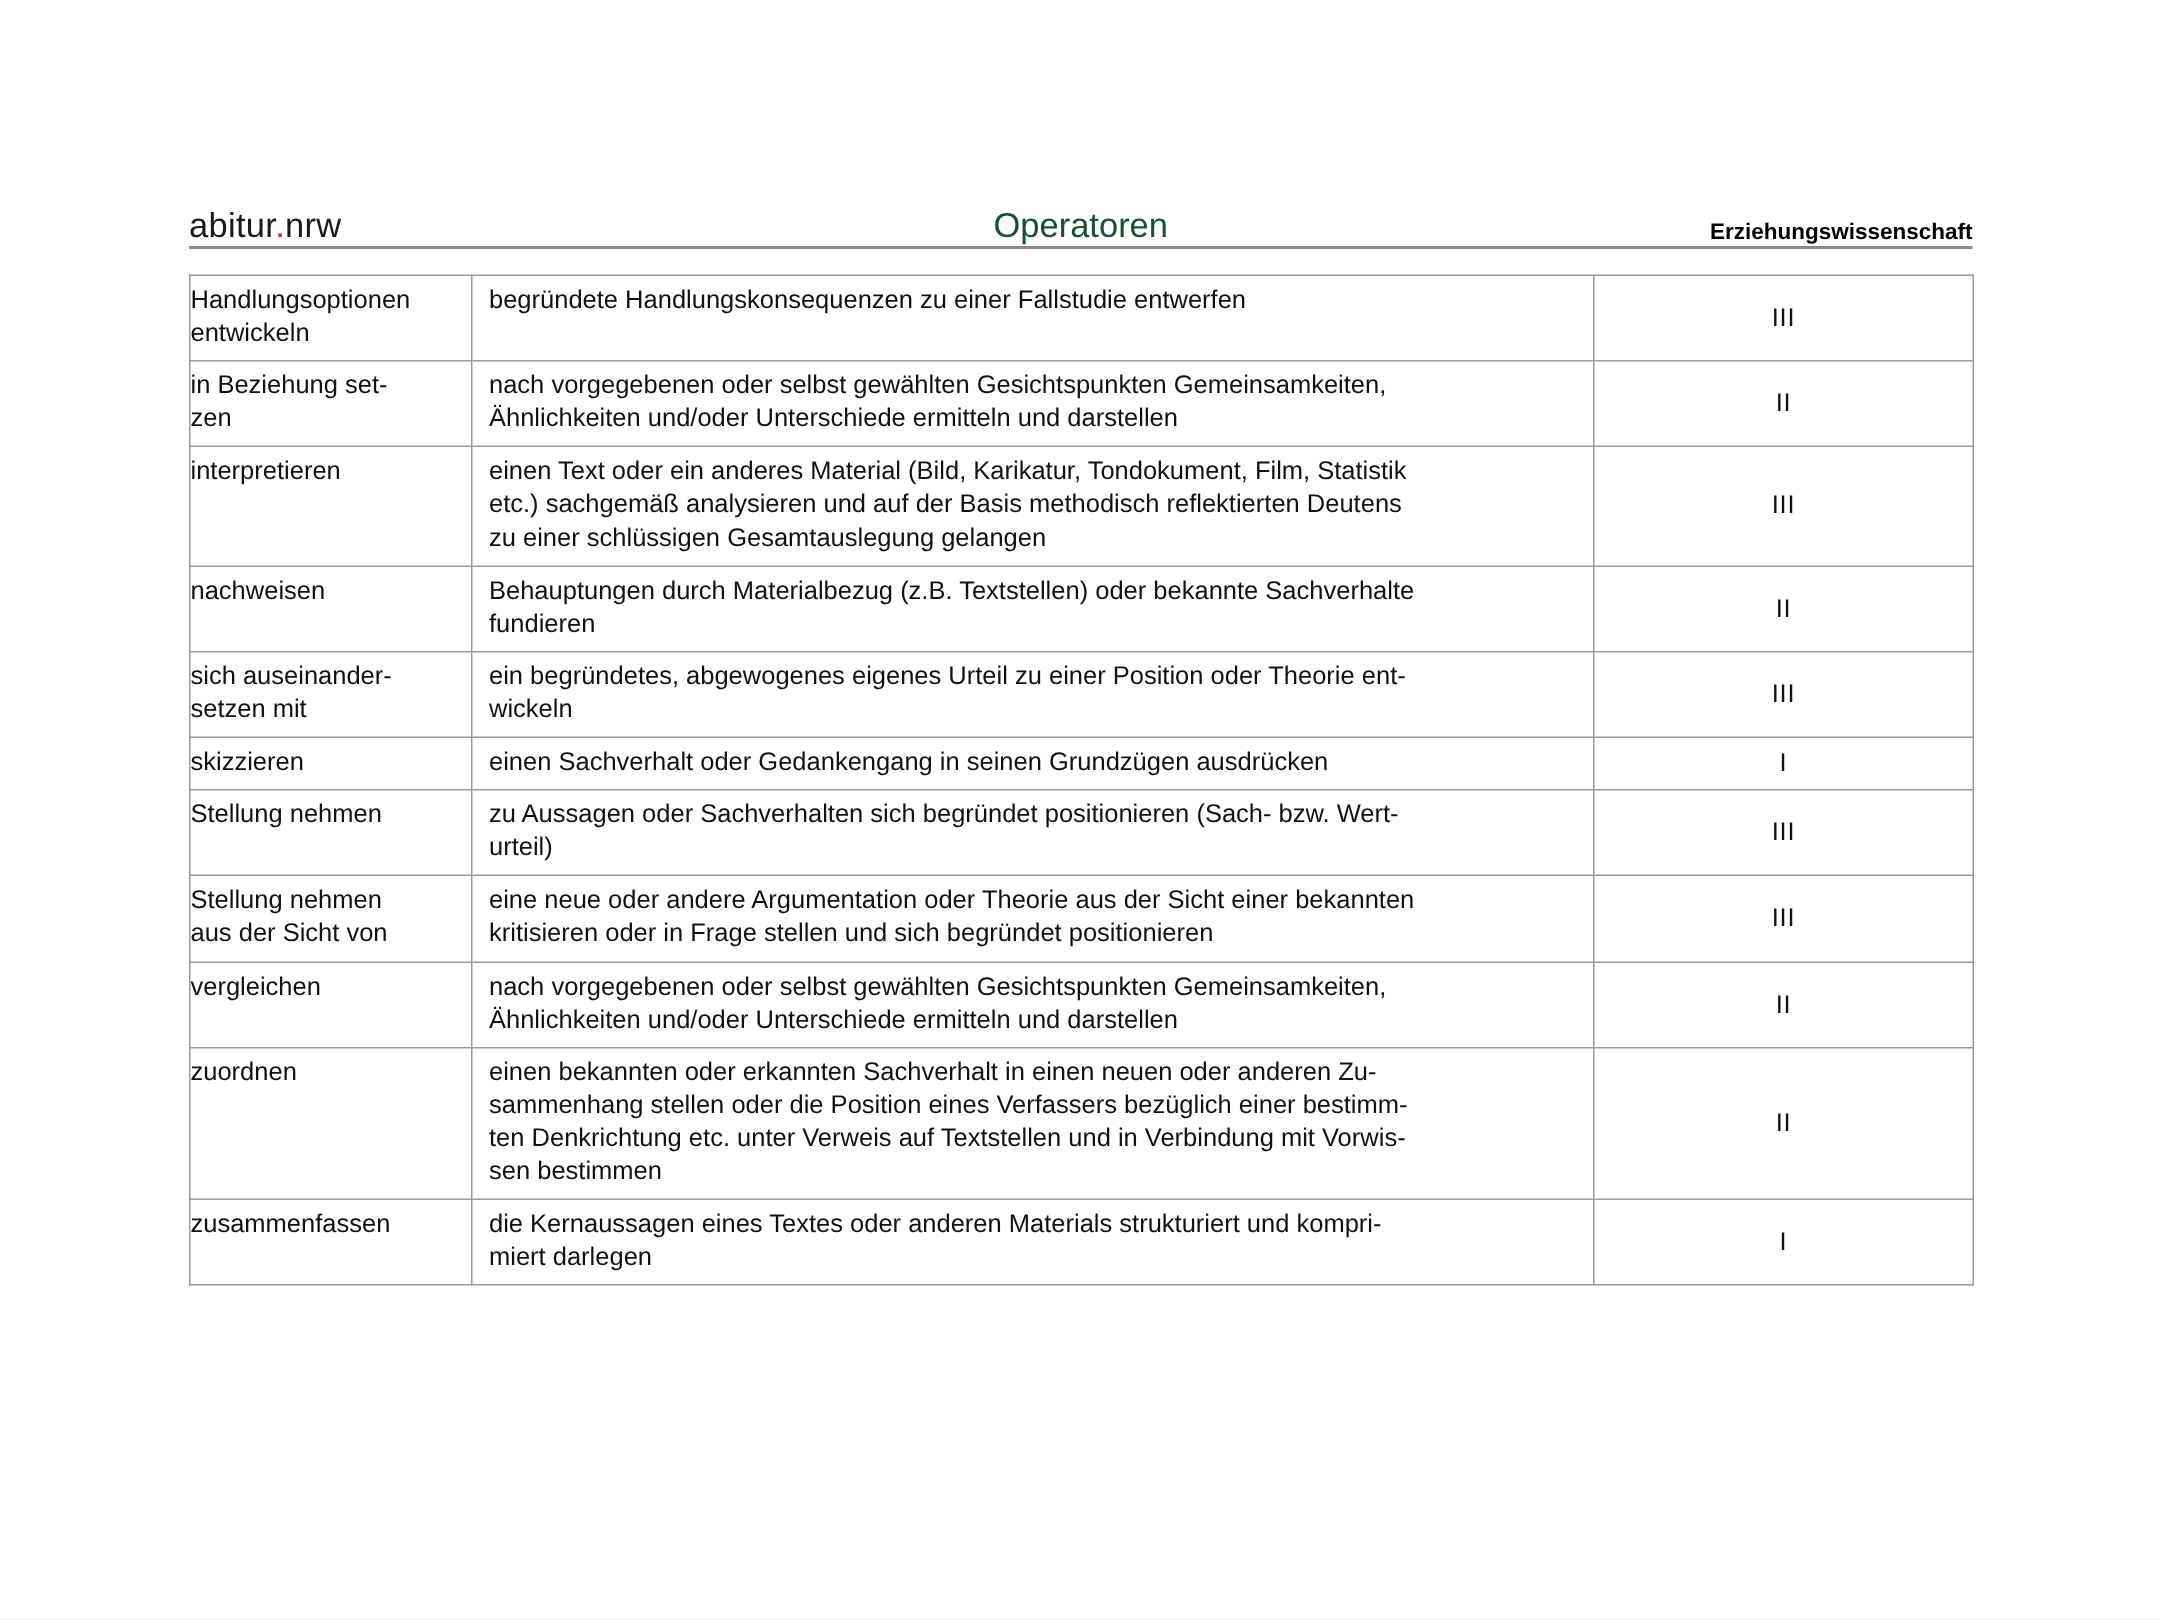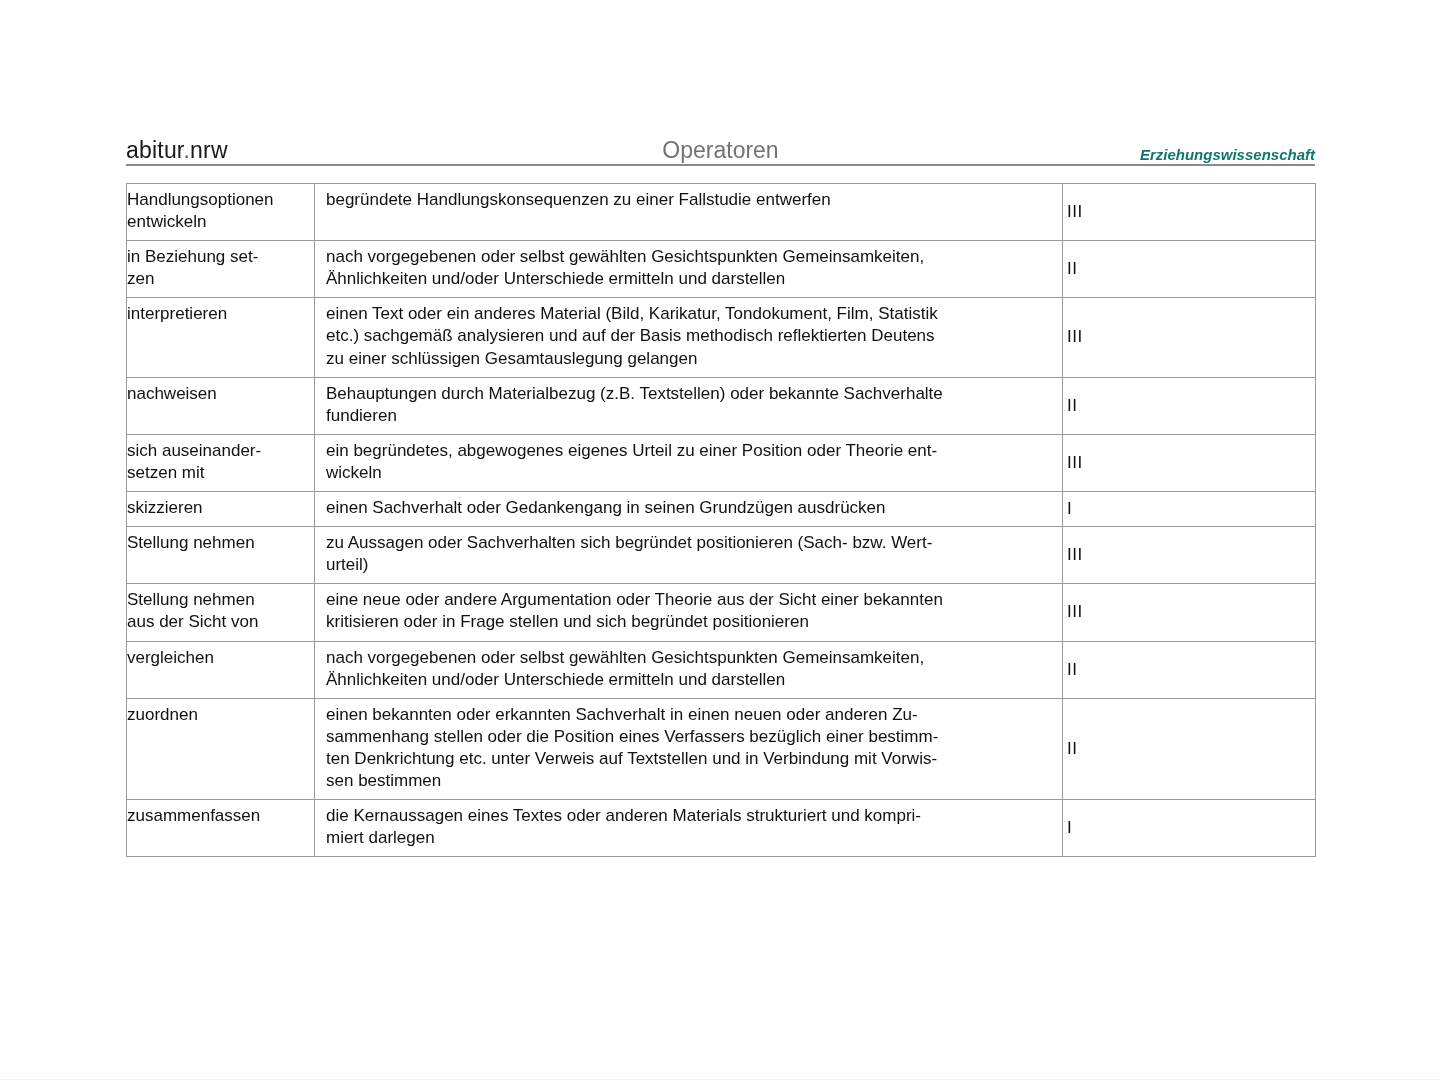--- a/index.html
+++ b/index.html
@@ -47,30 +47,29 @@
     color: #d62b1f;
   }
   .doc-title {
     position: absolute;
     left: 0;
     right: 0;
     text-align: center;
     font-size: 23px;
     font-weight: 400;
     line-height: 1;
-    color: #737373;
+    color: #14532d;
     pointer-events: none;
   }
   .subject {
     font-size: 15px;
     font-weight: 700;
     line-height: 1;
     white-space: nowrap;
-    color: #0f766e;
-    font-style: italic;
+    color: #000000;
   }
   .header-rule {
     position: absolute;
     left: 126px;
     top: 164px;
     width: 1189px;
     height: 2px;
     background: #8a8a8a;
   }
 
@@ -98,20 +97,21 @@
   .op-table td.cell-op {
     white-space: pre-line;
     padding-left: 0;
   }
   .op-table td.cell-desc {
     white-space: pre-line;
     padding-left: 11px;
     padding-right: 10px;
   }
   .op-table td.cell-afb {
+    text-align: center;
     vertical-align: middle;
     padding: 5px 4px;
     letter-spacing: 0.5px;
     margin-left: 47px;
   }
   .op-table td .em {
     font-style: italic;
   }
 
   

